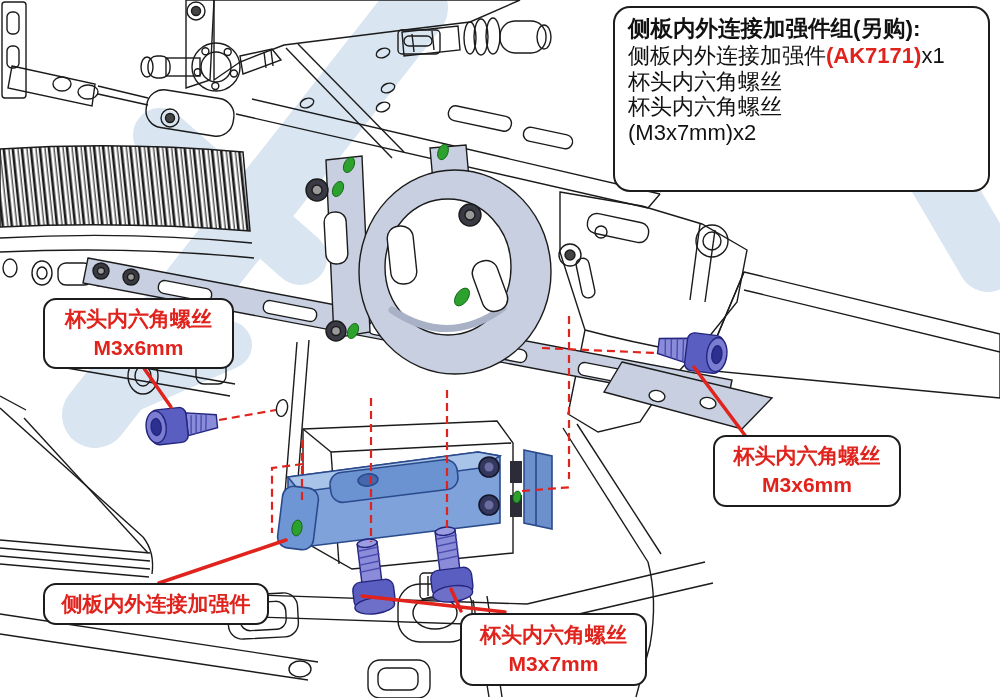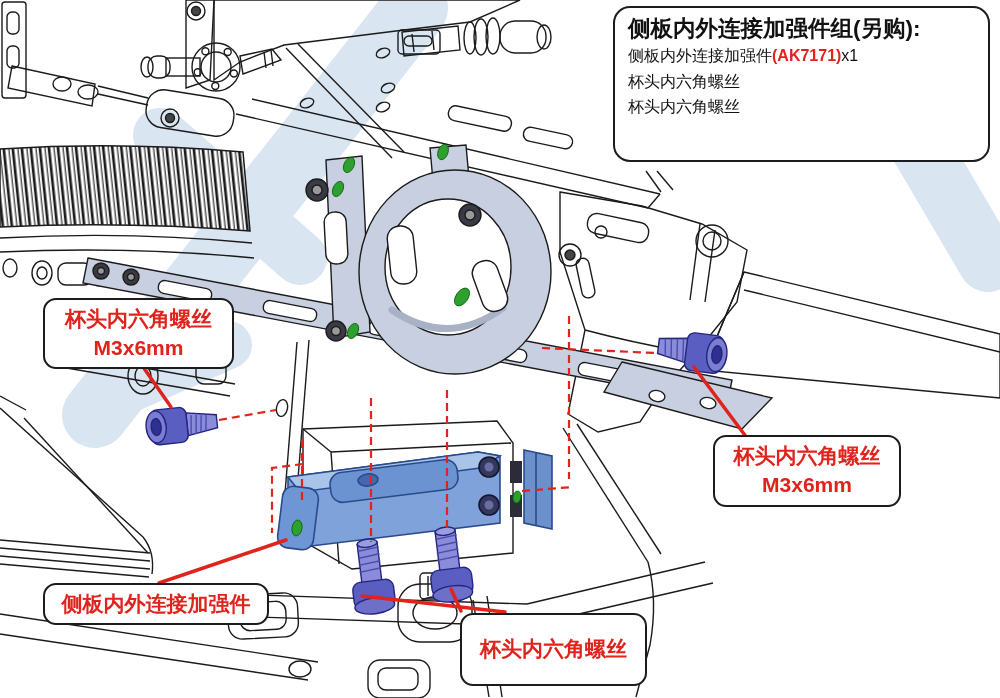--- a/index.html
+++ b/index.html
@@ -2,25 +2,25 @@
 <html style="--red: #e0231c; --line: #1b1b1b; --green: #2da12d; --watermark: #d9e6f2; --shade: #c7cfe0; --part_blue: #7fa2da; --part_blue_light: #a9c4e9; --part_blue_dark: #2b4a8c; --screw_blue: #5a5ec0; --screw_blue_light: #8a8cda; --screw_blue_dark: #2e3090;"><head>
 <meta charset="utf-8">
 <style>
   html,body{margin:0;padding:0;background:#fff;}
   .stage{position:relative;width:1000px;height:698px;background:#fff;overflow:hidden;
          font-family:"Liberation Sans",sans-serif;}
   .stage svg{position:absolute;left:0;top:0;}
   .callout{position:absolute;background:#fff;border:2px solid #1c1c1c;border-radius:13px;
            color:var(--red);font-weight:bold;text-align:center;display:flex;flex-direction:column;
            justify-content:center;font-size:21px;line-height:1.38;z-index:5;}
-  .infobox{position:absolute;left:613px;top:6px;width:377px;height:156px;background:#fff;
+  .infobox{position:absolute;left:613px;top:6px;width:377px;height:186px;background:#fff;
            border:2.5px solid #1c1c1c;border-radius:17px;box-sizing:border-box;
            padding:6px 12px 4px 13px;z-index:5;color:#111;}
   .infobox .title{font-size:22.5px;font-weight:bold;line-height:29px;}
-  .infobox .ln{font-size:16px;line-height:25.5px;}
+  .infobox .ln{font-size:22px;line-height:25.5px;}
   .infobox .pn{color:var(--red);font-weight:bold;}
   .co-left{left:43px;top:298px;width:187px;height:67px;}
   .co-right{left:713px;top:435px;width:184px;height:68px;}
   .co-bl{left:43px;top:583px;width:222px;height:38px;}
   .co-bc{left:460px;top:613px;width:183px;height:69px;}
   .lineart{stroke:var(--line);stroke-width:1.4;fill:none;}
   .rd{stroke:var(--red);stroke-width:2.2;stroke-dasharray:8 5;fill:none;}
   .rs{stroke:var(--red);stroke-width:3.5;fill:none;stroke-linecap:round;}
 </style>
 </head>
@@ -309,30 +309,32 @@
     <line x1="646" y1="171" x2="661" y2="192"></line>
     <line x1="657" y1="171" x2="673" y2="190"></line>
   </g>
 </svg>
 
 <div class="infobox">
   <div class="title">侧板内外连接加强件组(另购):</div>
   <div class="ln"><span>侧板内外连接加强件</span><span class="pn">(AK7171)</span><span>x1</span></div>
   <div class="ln">杯头内六角螺丝</div>
   <div class="ln">杯头内六角螺丝</div>
+  <div class="ln">(M3x7mm)x2</div>
 </div>
 
 <div class="callout co-left">
   <div>杯头内六角螺丝</div>
   <div>M3x6mm</div>
 </div>
 <div class="callout co-right">
   <div>杯头内六角螺丝</div>
   <div>M3x6mm</div>
 </div>
 <div class="callout co-bl">
   <div>侧板内外连接加强件</div>
 </div>
 <div class="callout co-bc">
   <div>杯头内六角螺丝</div>
+  <div>M3x7mm</div>
 </div>
 
 </div>
 
 </body></html>

